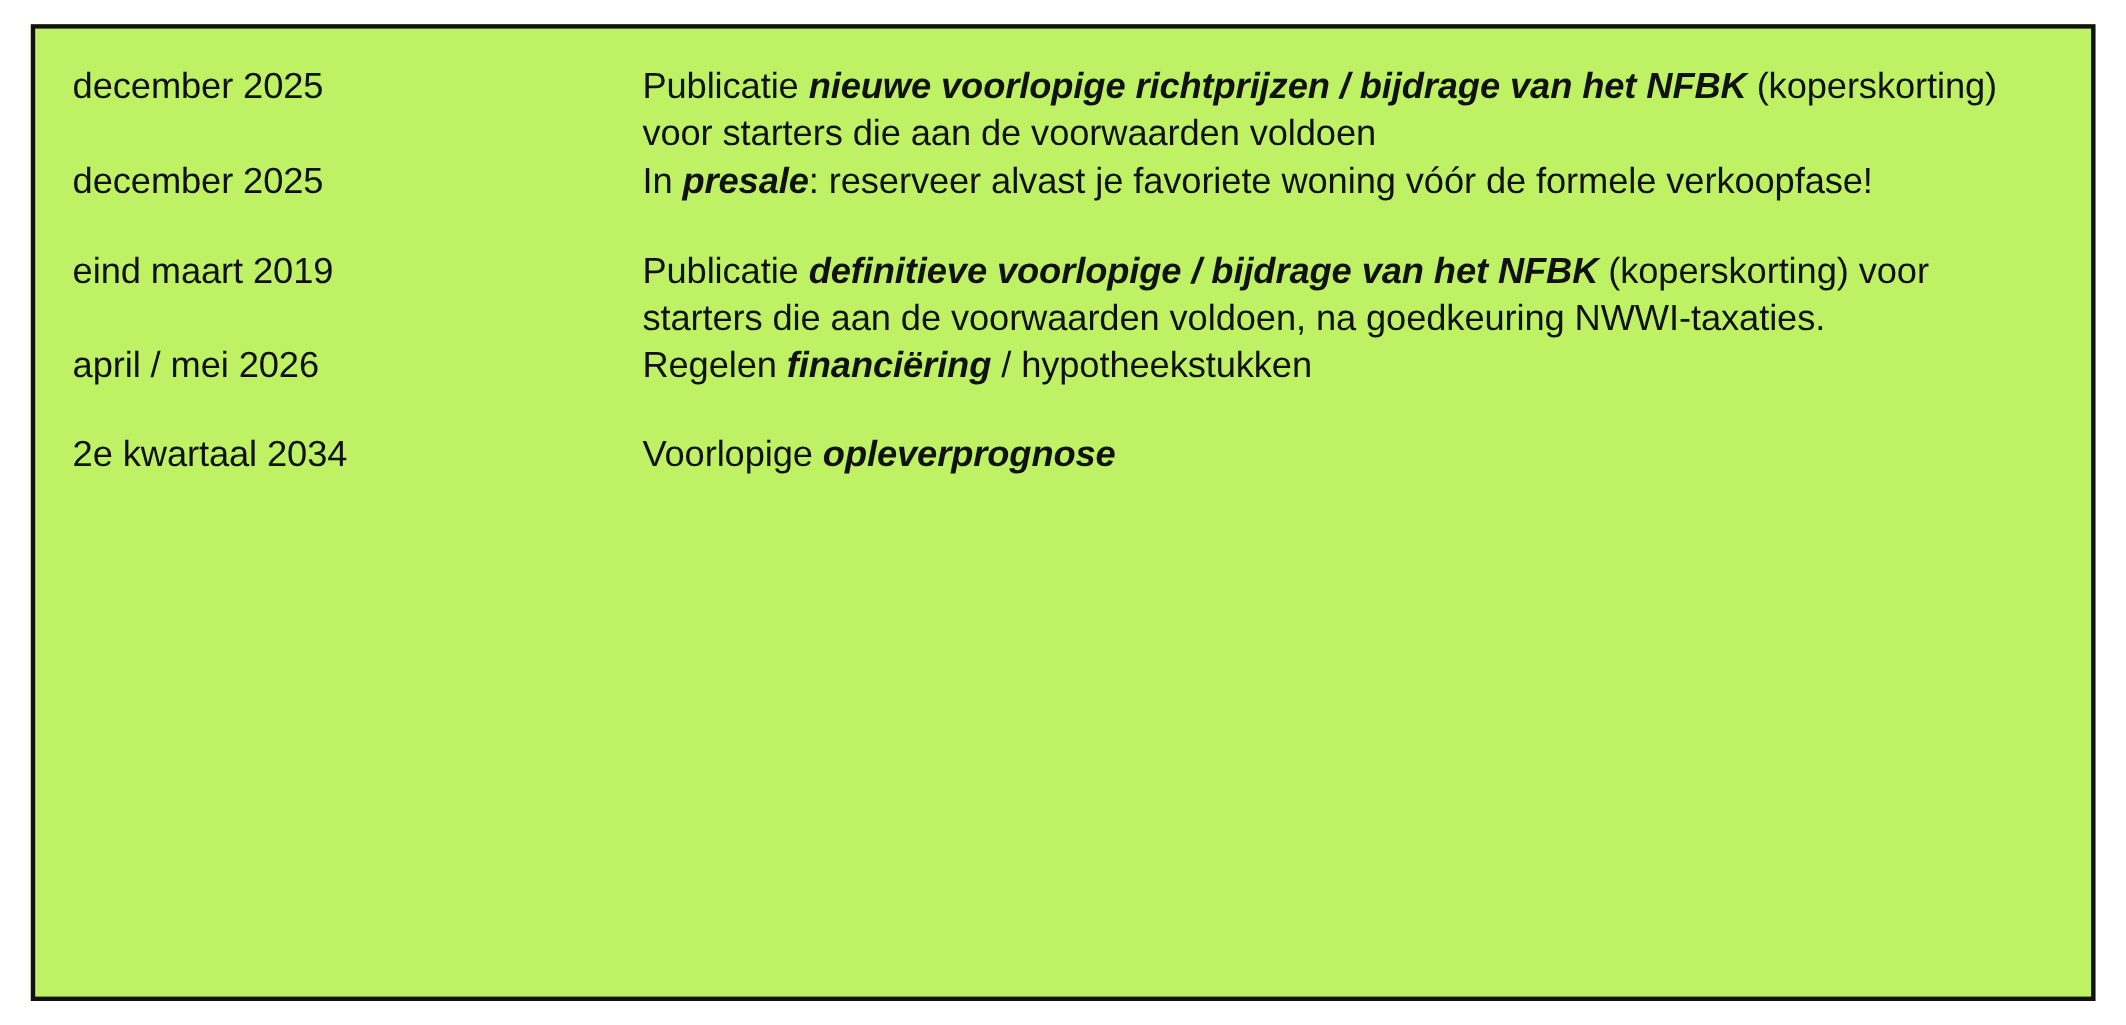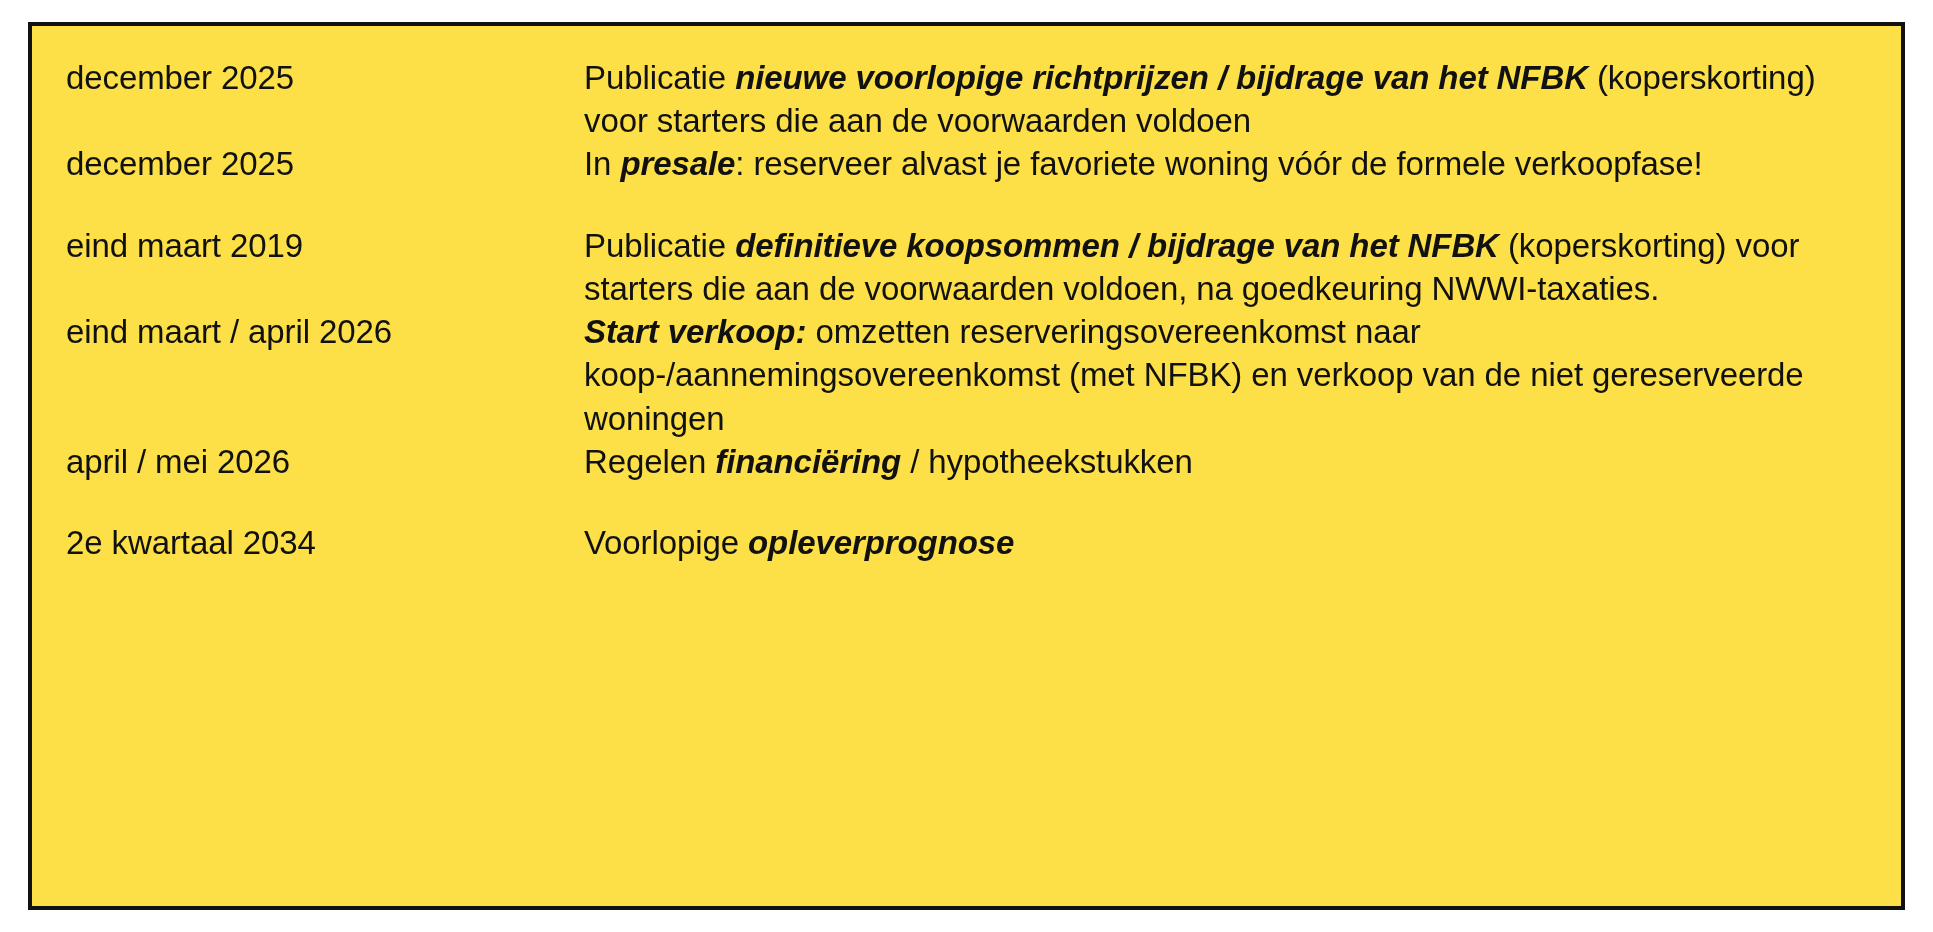--- a/index.html
+++ b/index.html
@@ -21,21 +21,21 @@
     box-sizing: border-box;
     padding: 22px 28px 22px 28px;
     background: #ffffff;
   }
 
   .timeline-box {
     box-sizing: border-box;
     width: 100%;
     height: 100%;
     border: 4px solid #111111;
-    background: #fde047;
+    background: #bef264;
     padding: 30px 40px 24px 34px;
     overflow: hidden;
   }
 
   .timeline-table {
     width: 100%;
     border-collapse: collapse;
   }
 
   .timeline-table td {
@@ -85,25 +85,21 @@
           </tr>
           <tr class="row">
             <td class="when">december 2025</td>
             <td class="what">In <b>presale</b>: reserveer alvast je favoriete woning vóór de formele verkoopfase!</td>
           </tr>
           <tr class="gap">
             <td colspan="2"></td>
           </tr>
           <tr class="row">
             <td class="when">eind maart 2019</td>
-            <td class="what">Publicatie <b>definitieve koopsommen / bijdrage van het NFBK</b> (koperskorting) voor starters die aan de voorwaarden voldoen, na goedkeuring NWWI-taxaties.</td>
-          </tr>
-          <tr class="row">
-            <td class="when">eind maart / april 2026</td>
-            <td class="what"><b>Start verkoop:</b> omzetten reserveringsovereenkomst naar koop-/aannemingsovereenkomst (met NFBK) en verkoop van de niet gereserveerde woningen</td>
+            <td class="what">Publicatie <b>definitieve voorlopige / bijdrage van het NFBK</b> (koperskorting) voor starters die aan de voorwaarden voldoen, na goedkeuring NWWI-taxaties.</td>
           </tr>
           <tr class="row">
             <td class="when">april / mei 2026</td>
             <td class="what">Regelen <b>financiëring</b> / hypotheekstukken</td>
           </tr>
           <tr class="gap">
             <td colspan="2"></td>
           </tr>
           <tr class="row">
             <td class="when">2e kwartaal 2034</td>

